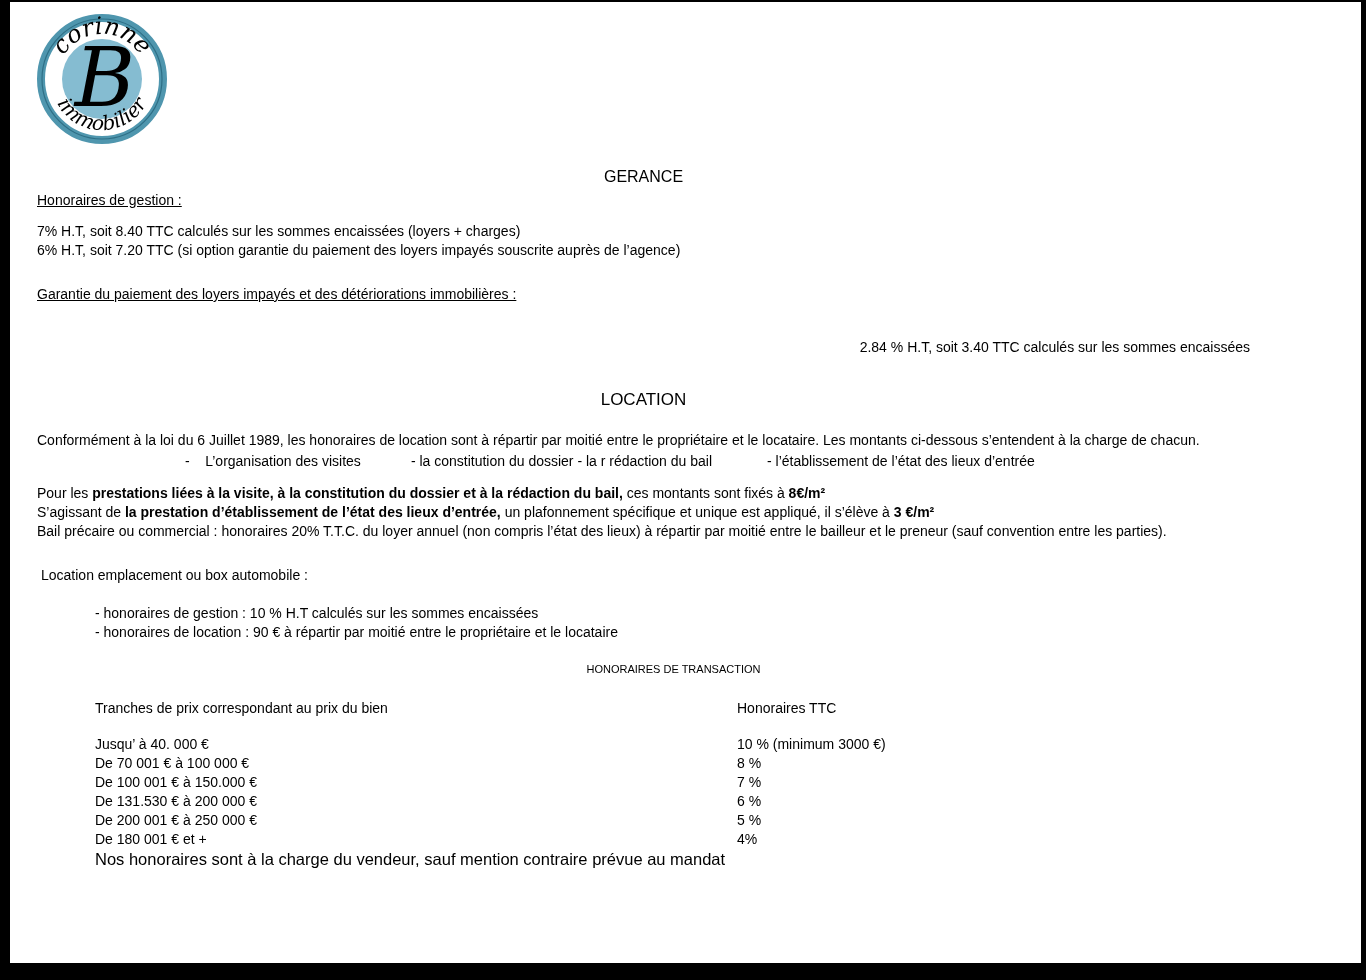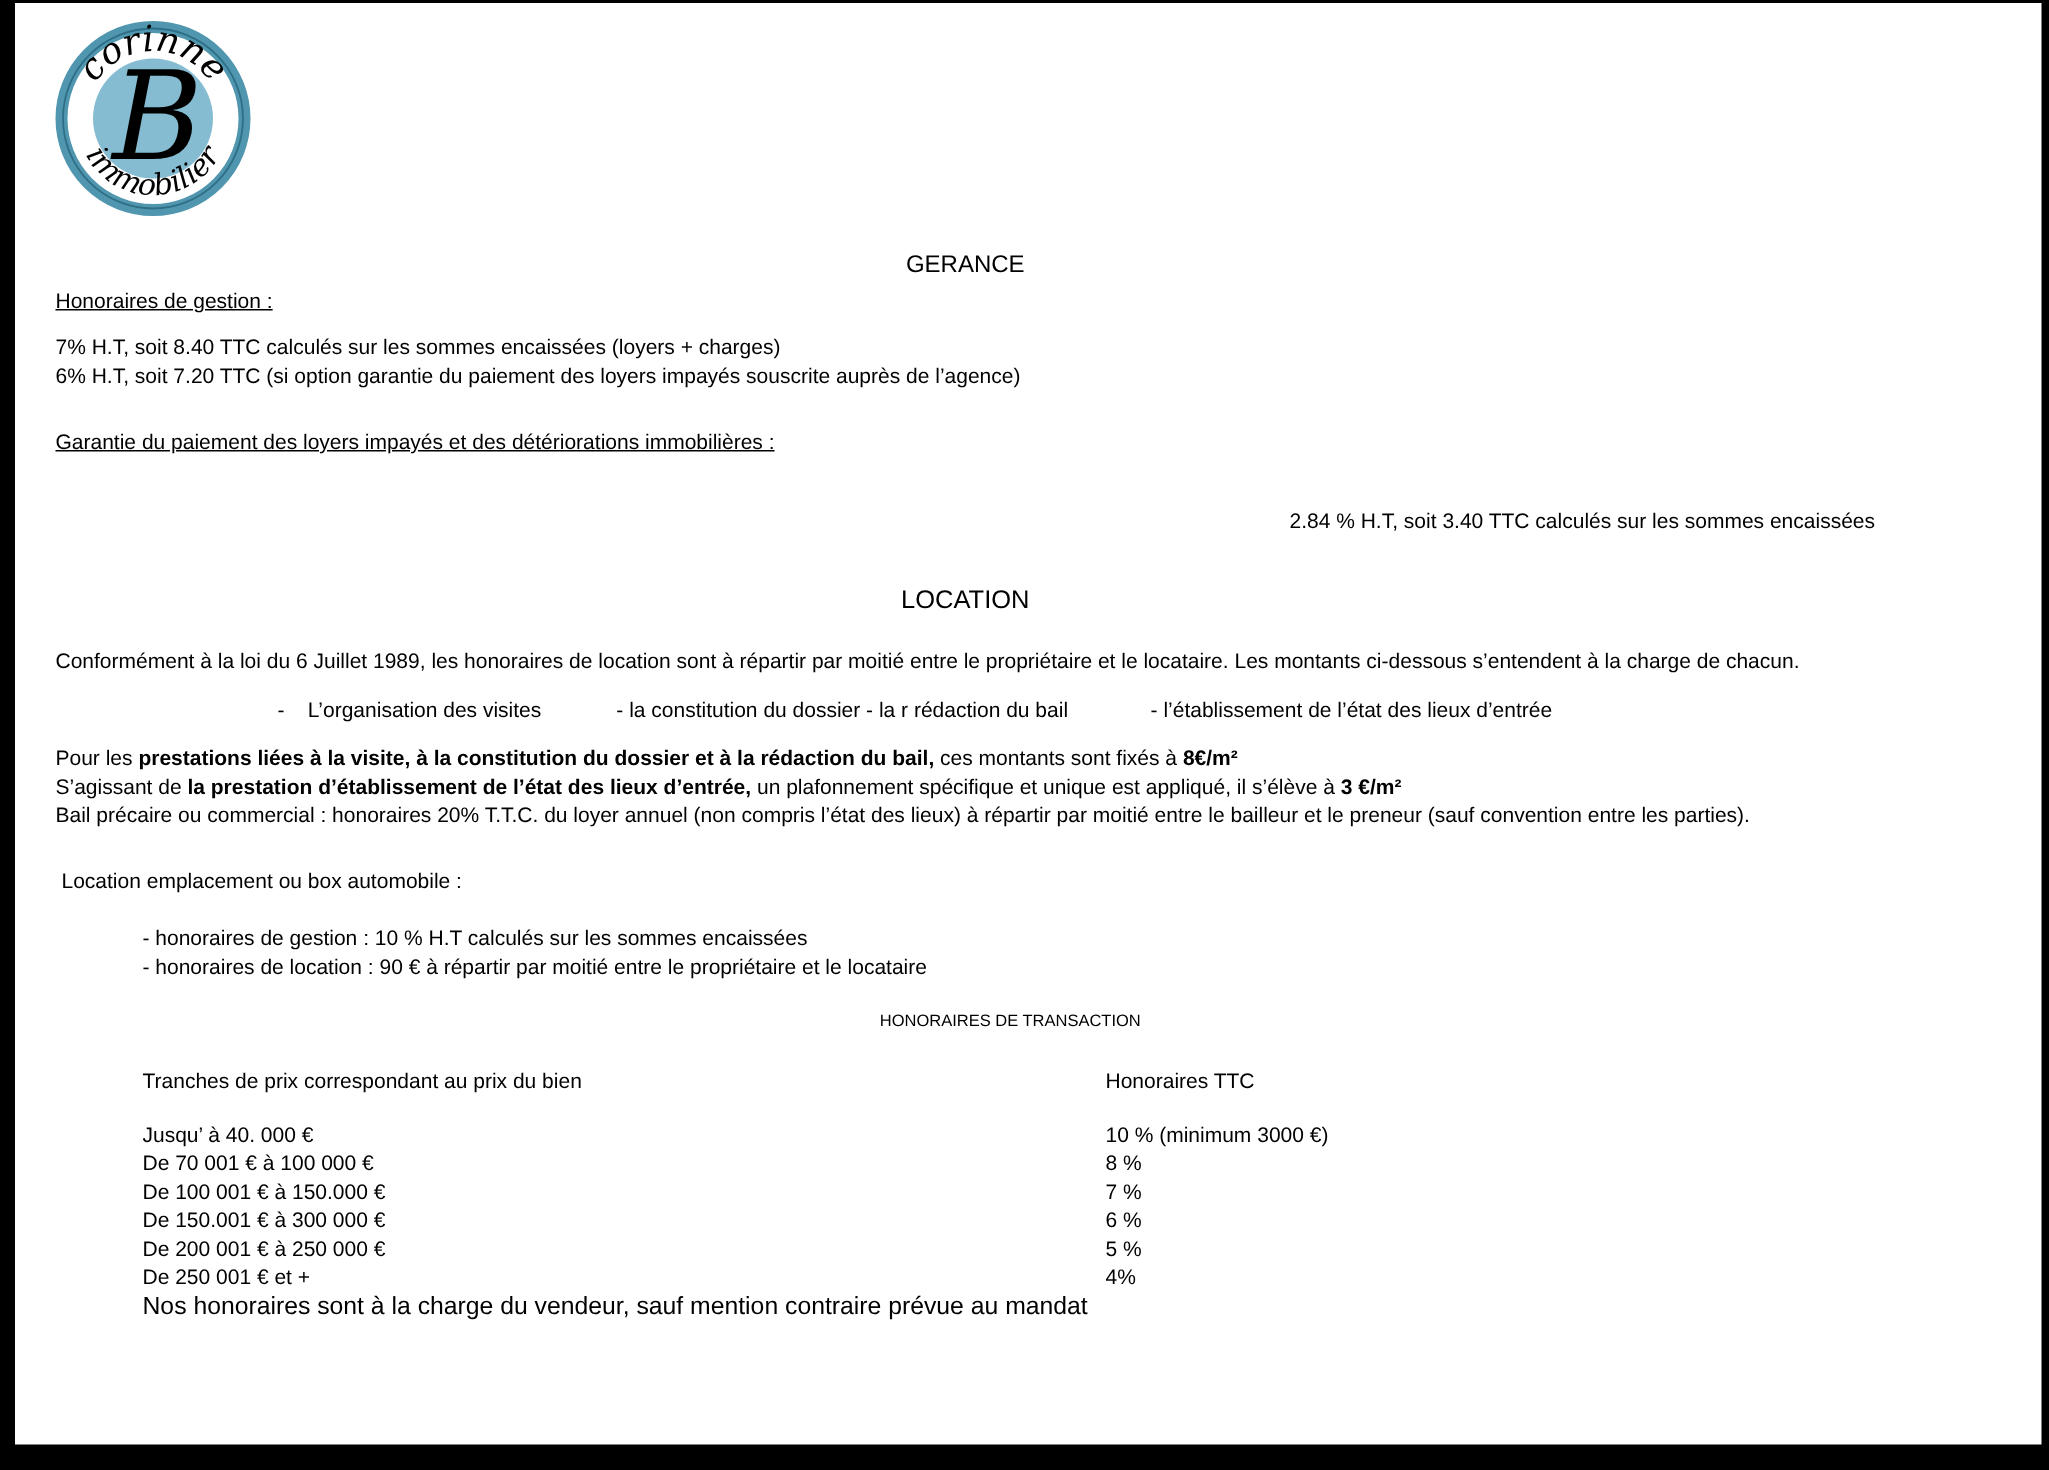--- a/index.html
+++ b/index.html
@@ -25,21 +25,21 @@
   .h-center { text-align:center; font-weight:normal; }
   .h-gerance { margin-top:17px; font-size:16px; line-height:20px; }
   .h-location { margin-top:32px; font-size:17px; line-height:22px; }
   .h-transaction { margin-top:17px; font-size:11px; line-height:20px; position:relative; left:30px; }
   .underlined { text-decoration:underline; }
   .gestion-heading { margin-top:4px; }
   .gestion-lines { margin-top:12px; }
   .garantie-heading { margin-top:25px; }
   .garantie-line { margin-top:34px;text-align:right; }
   .intro-para { margin-top:20px; }
-  .services-line { margin-top:14px; white-space:pre; display:flex; }
+  .services-line { margin-top:2px; white-space:pre; display:flex; }
   .svc-1 { margin-left:148px; }
   .svc-2 { margin-left:50px; }
   .svc-3 { margin-left:55px; }
   .fees-block { margin-top:13px; }
   .bold { font-weight:bold; }
   .box-heading { margin-top:25px; margin-left:4px; }
   .box-lines { margin-top:19px; margin-left:58px; }
   .tx-header, .tx-row {
     display:grid;
     grid-template-columns:642px auto;
@@ -124,29 +124,29 @@
       </div>
       <div class="tx-row">
         <div>De 70 001 € à 100 000 €</div>
         <div>8 %</div>
       </div>
       <div class="tx-row">
         <div>De 100 001 € à 150.000 €</div>
         <div>7 %</div>
       </div>
       <div class="tx-row">
-        <div>De 150.001 € à 300 000 €</div>
+        <div>De 131.530 € à 200 000 €</div>
         <div>6 %</div>
       </div>
       <div class="tx-row">
         <div>De 200 001 € à 250 000 €</div>
         <div>5 %</div>
       </div>
       <div class="tx-row">
-        <div>De 250 001 € et +</div>
+        <div>De 180 001 € et +</div>
         <div>4%</div>
       </div>
     </div>
 
     <div class="tx-footer">Nos honoraires sont à la charge du vendeur, sauf mention contraire prévue au mandat</div>
 
   </div>
 </div>
 
 </body></html>

